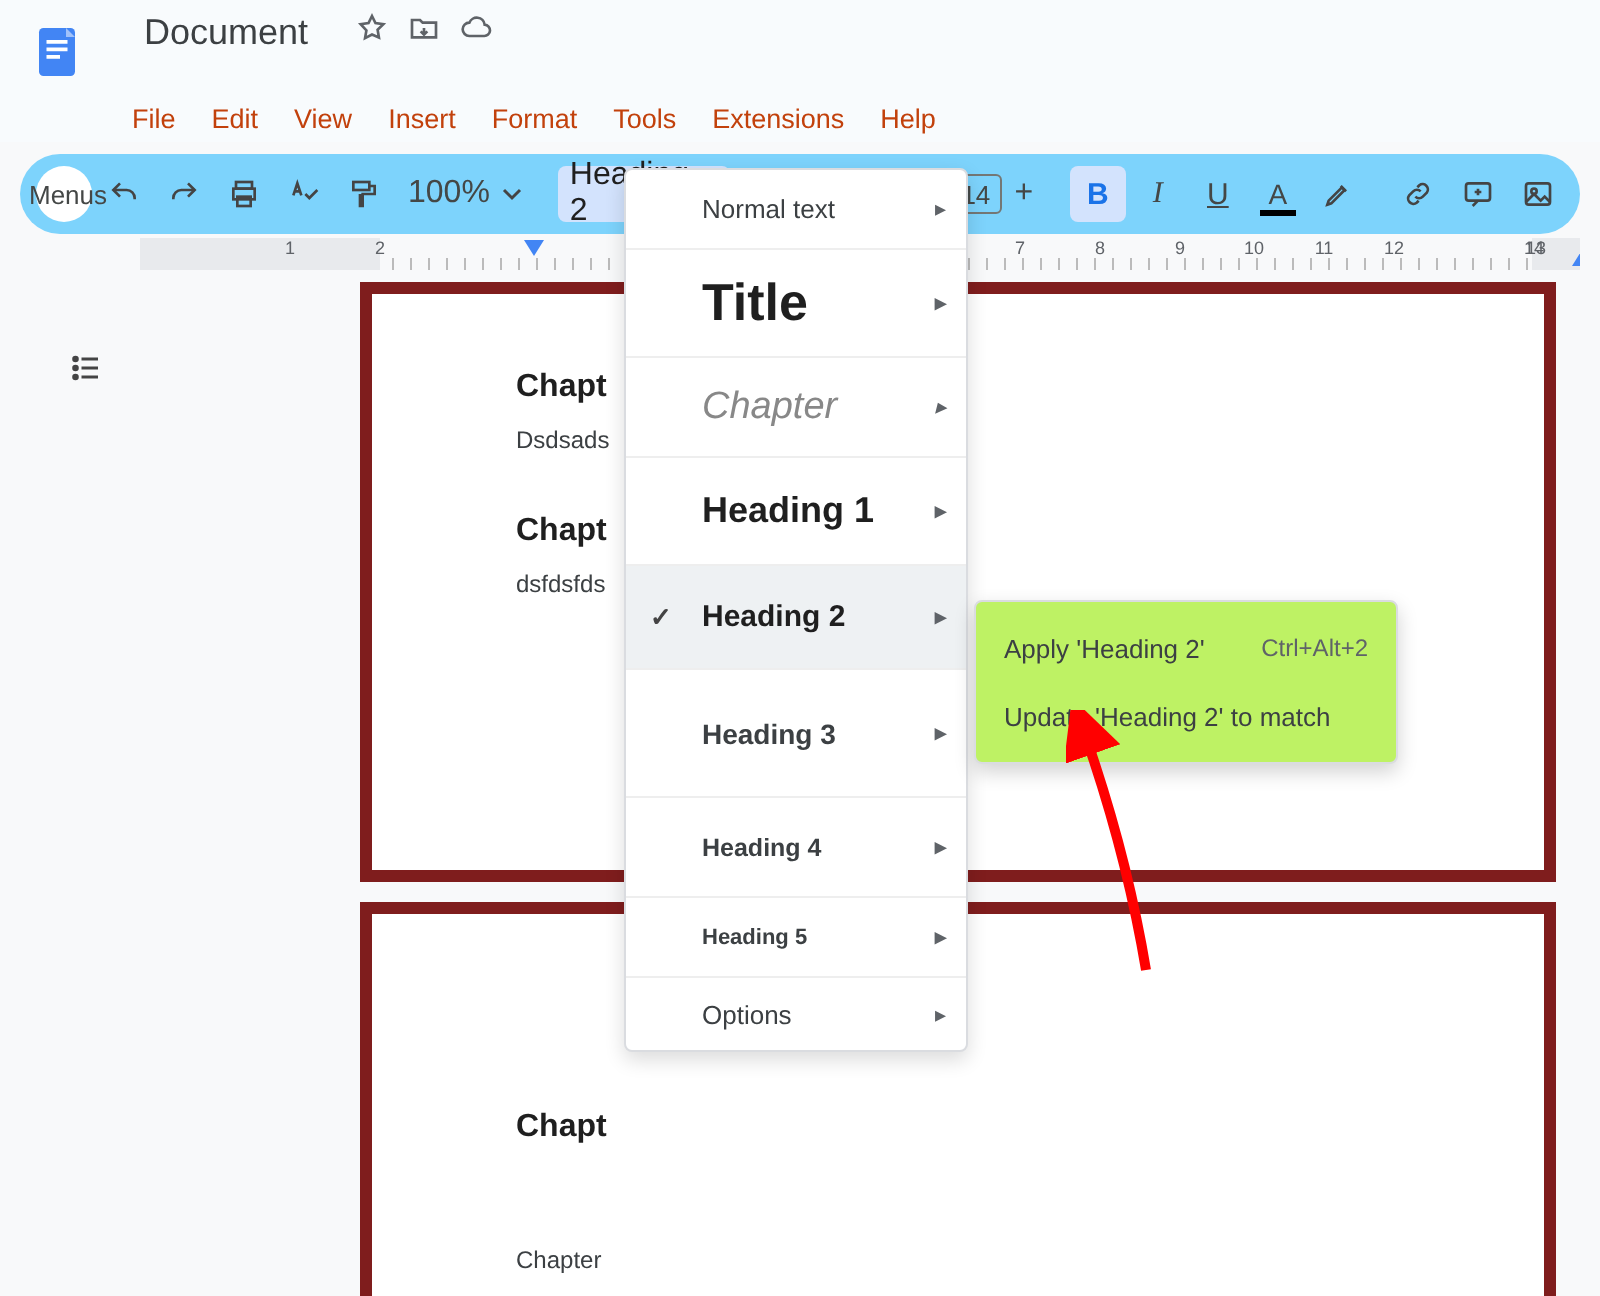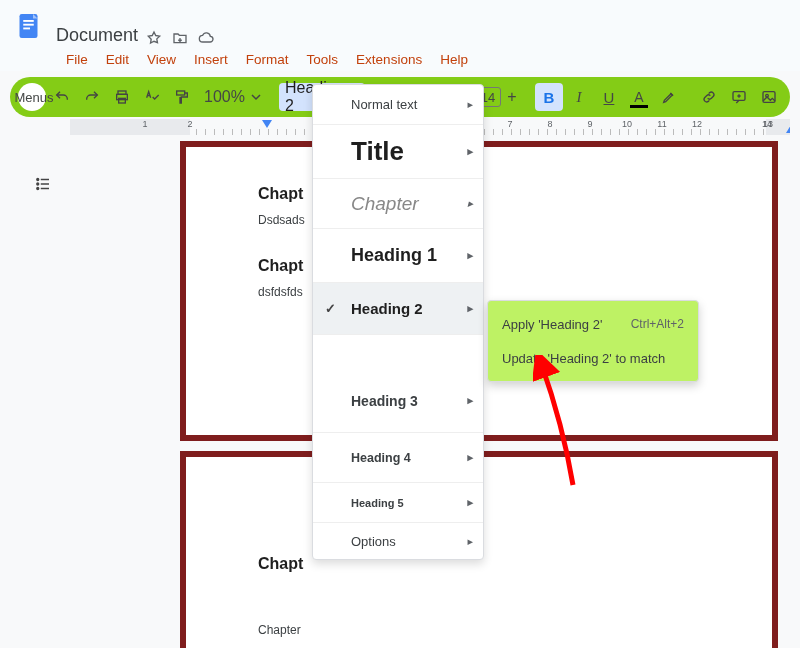--- a/index.html
+++ b/index.html
@@ -1,35 +1,35 @@
 <!DOCTYPE html>
 <html><head>
 <meta charset="utf-8">
 <style>
   * { box-sizing: border-box; margin: 0; padding: 0; font-family: Arial, "Helvetica Neue", sans-serif; }
   body { width: 800px; height: 648px; background: #f8f9fa; overflow: hidden; position: relative; }
 
   
   .header { background: #f8fbfd; padding: 6px 10px 0 10px; }
-  .title-row { display: flex; align-items: flex-end; gap: 6px; }
+  .title-row { display: flex; align-items: flex-start; gap: 22px; }
   .docs-logo {
     width: 40px; height: 40px; border-radius: 8px; display: flex; align-items: center; justify-content: center;
   }
   .docs-logo svg { width: 30px; height: 30px; }
   .doc-title { font-size: 18px; color: #3c4043; padding-right: 2px; }
   .title-icons { display: flex; gap: 10px; color: #5f6368; align-items: center; }
   .title-icons span svg, .title-icons span { width: 16px; height: 16px; }
 
   .menus-row { display: flex; gap: 2px; padding-left: 48px; margin-top: 2px; }
   .menus-row .m { font-size: 13.5px; color: #c2410c; padding: 4px 8px; border-radius: 4px; cursor: pointer; }
 
   
   .toolbar-wrap { padding: 6px 10px 0 10px; }
   .toolbar {
-    background: #84cc16; border-radius: 22px; height: 40px; display: flex; align-items: center;
+    background: #7dd3fc; border-radius: 22px; height: 40px; display: flex; align-items: center;
     padding: 0 8px; gap: 2px; color: #444746;
   }
   .tb-btn {
     display: flex; align-items: center; justify-content: center; min-width: 28px; height: 28px;
     border-radius: 4px; cursor: pointer; font-size: 13px; gap: 4px; padding: 0 4px;
   }
   .tb-btn.pill { background: #fff; border-radius: 14px; padding: 0 12px; height: 28px; }
   .tb-sep { width: 1px; height: 20px; background: #c7c7c7; margin: 0 4px; }
   .tb-dropdown { display: flex; align-items: center; gap: 6px; padding: 0 6px; height: 28px; cursor: pointer; }
   .tb-dropdown.style { background: #d3e3fd; border-radius: 4px; min-width: 86px; justify-content: space-between; color:#1f1f1f;}
@@ -93,21 +93,21 @@
   }
   .style-item:last-child { border-bottom: none; }
   .style-item .check { position: absolute; left: 12px; color: #444; font-size: 13px; }
   .style-item .arrow { color: #5f6368; font-size: 11px; }
   .style-item.sel { background: #eef1f3; }
   .si-normal { height: 40px; font-size: 13px; color:#3c4043;}
   .si-title  { height: 54px; font-size: 26px; font-weight: 700; color:#1f1f1f;}
   .si-sub    { height: 50px; font-size: 19px; color:#888; font-style: italic; font-family: Georgia, serif;}
   .si-h1     { height: 54px; font-size: 18px; font-weight: 700; color:#1f1f1f;}
   .si-h2     { height: 52px; font-size: 15px; font-weight: 700; color:#1f1f1f;}
-  .si-h3     { height: 64px; font-size: 14px; font-weight: 700; color:#3c4043;margin-top:34px;}
+  .si-h3     { height: 64px; font-size: 14px; font-weight: 700; color:#3c4043;}
   .si-h4     { height: 50px; font-size: 12.5px; font-weight: 700; color:#3c4043;}
   .si-h5     { height: 40px; font-size: 11px; font-weight: 700; color:#3c4043;}
   .si-opt    { height: 36px; font-size: 13px; color:#3c4043;}
 
   
   .sub-menu {
     position: absolute; left: 487px; top: 300px; width: 212px; background: #bef264;
     border: 1px solid #dadce0; border-radius: 4px; box-shadow: 0 4px 10px rgba(0,0,0,.18);
     z-index: 11; padding: 6px 0;
   }

